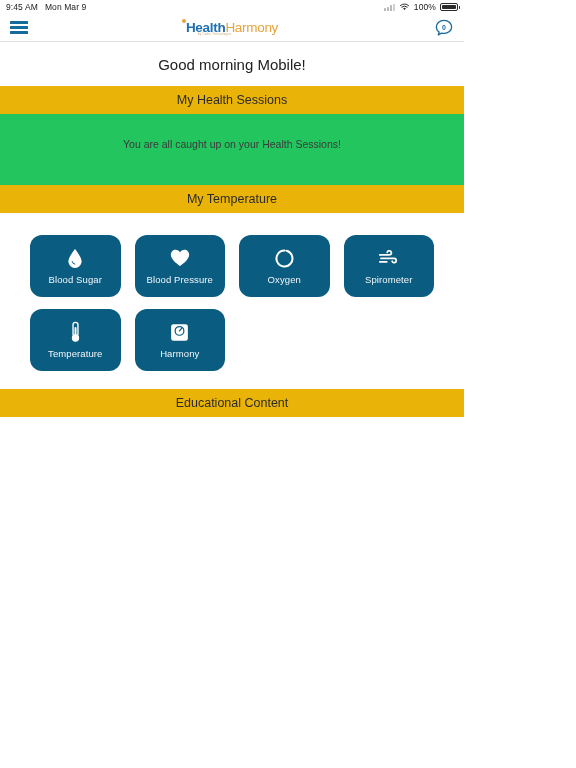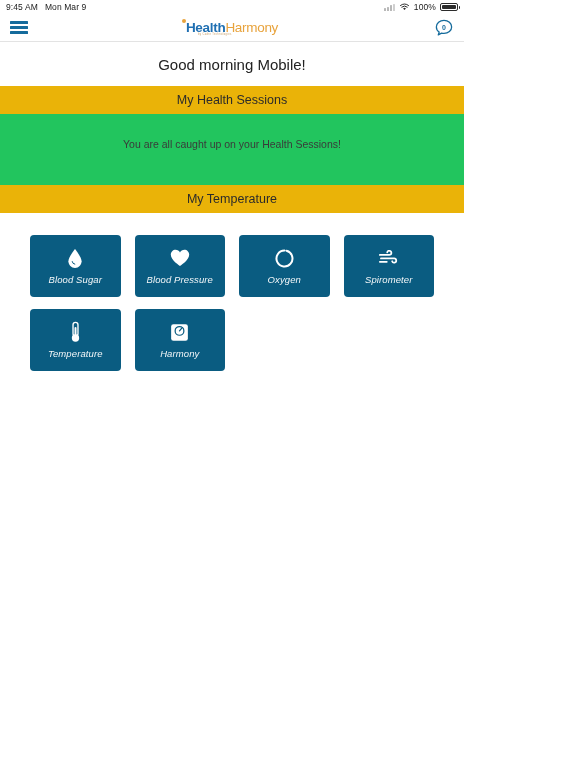--- a/index.html
+++ b/index.html
@@ -134,29 +134,28 @@
     background: #fff;
     padding: 22px 30px 18px 30px;
   }
   .tiles-grid {
     display: grid;
     grid-template-columns: repeat(4, 1fr);
     gap: 12px 14px;
   }
   .tile {
     background: #0a5c81;
-    border-radius: 4px;
+    border-radius: 12px;
     height: 62px;
     display: flex;
     flex-direction: column;
     align-items: center;
     justify-content: center;
     cursor: pointer;
     color: #fff;
-    font-style: italic;
   }
   .tile-icon {
     height: 22px;
     display: flex; align-items: center; justify-content: center;
     margin-bottom: 5px;
   }
   .tile-icon svg { display: block; }
   .tile-label {
     font-size: 9.5px;
     color: #f2f6f8;
@@ -310,16 +309,17 @@
             <path d="M10 8.3 L12.2 5.6" stroke="#0a5c81" stroke-width="1.3" stroke-linecap="round"></path>
           </svg>
         </span>
         <span class="tile-label">Harmony</span>
       </div>
 
       <div></div>
     </div>
   </div>
 
+  <div class="section-head">Educational Content</div>
 
 
   <div class="spacer"></div>
 </div>
 
 </body></html>

